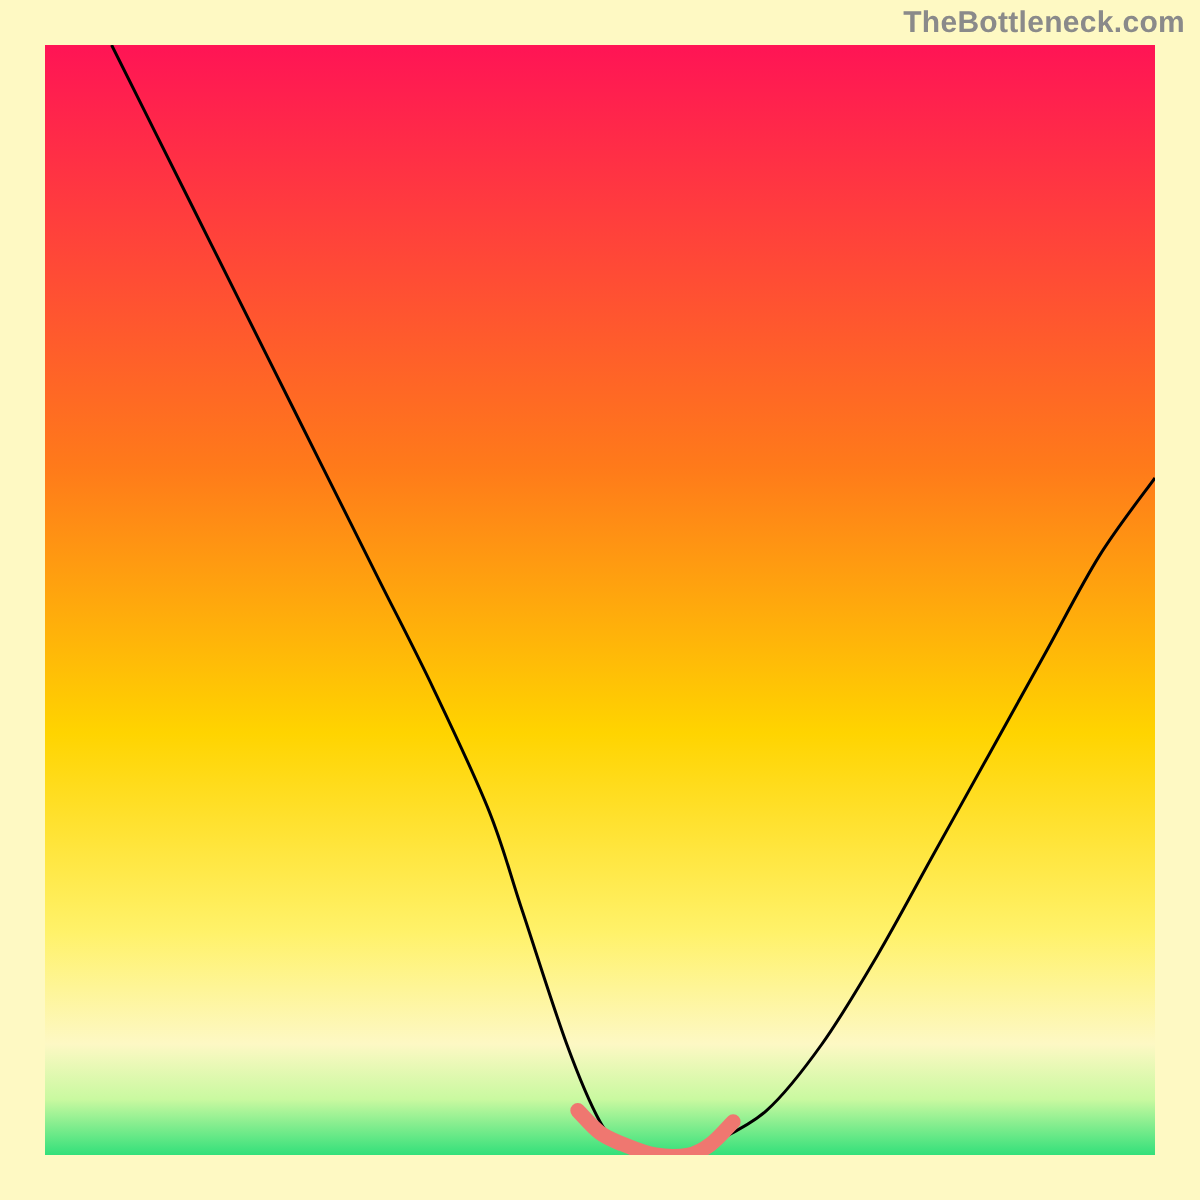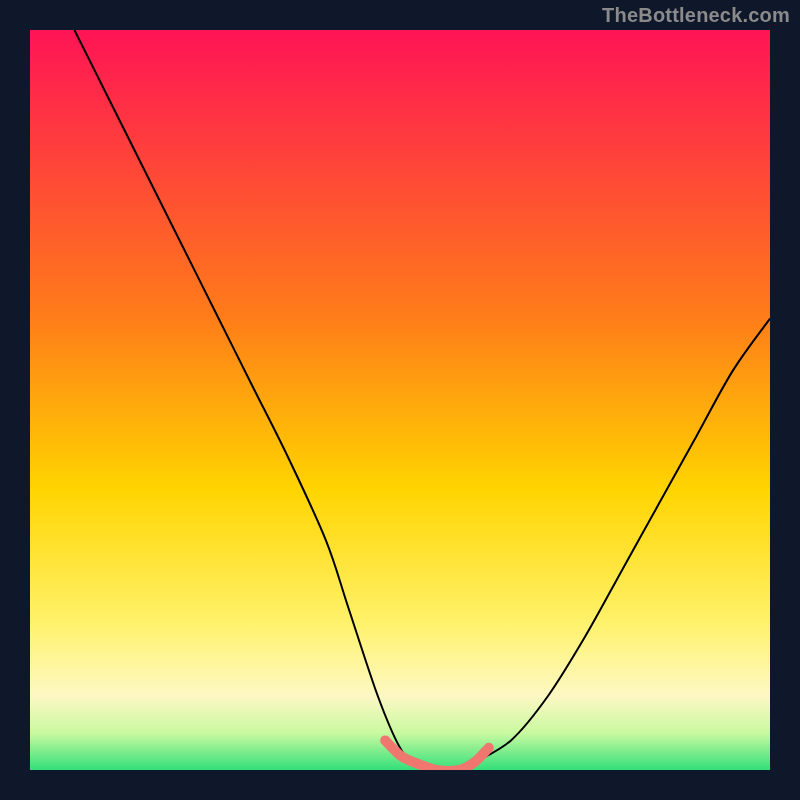--- a/index.html
+++ b/index.html
@@ -7,21 +7,21 @@
     padding: 0;
     width: 800px;
     height: 800px;
     background: #000;
     overflow: hidden;
   }
   .stage {
     position: relative;
     width: 800px;
     height: 800px;
-    background: #0f172a;
+    background: #fef9c3;
   }
   .plot {
     position: absolute;
     left: 30px;
     top: 30px;
     width: 740px;
     height: 740px;
     overflow: hidden;
   }
   .plot svg {

